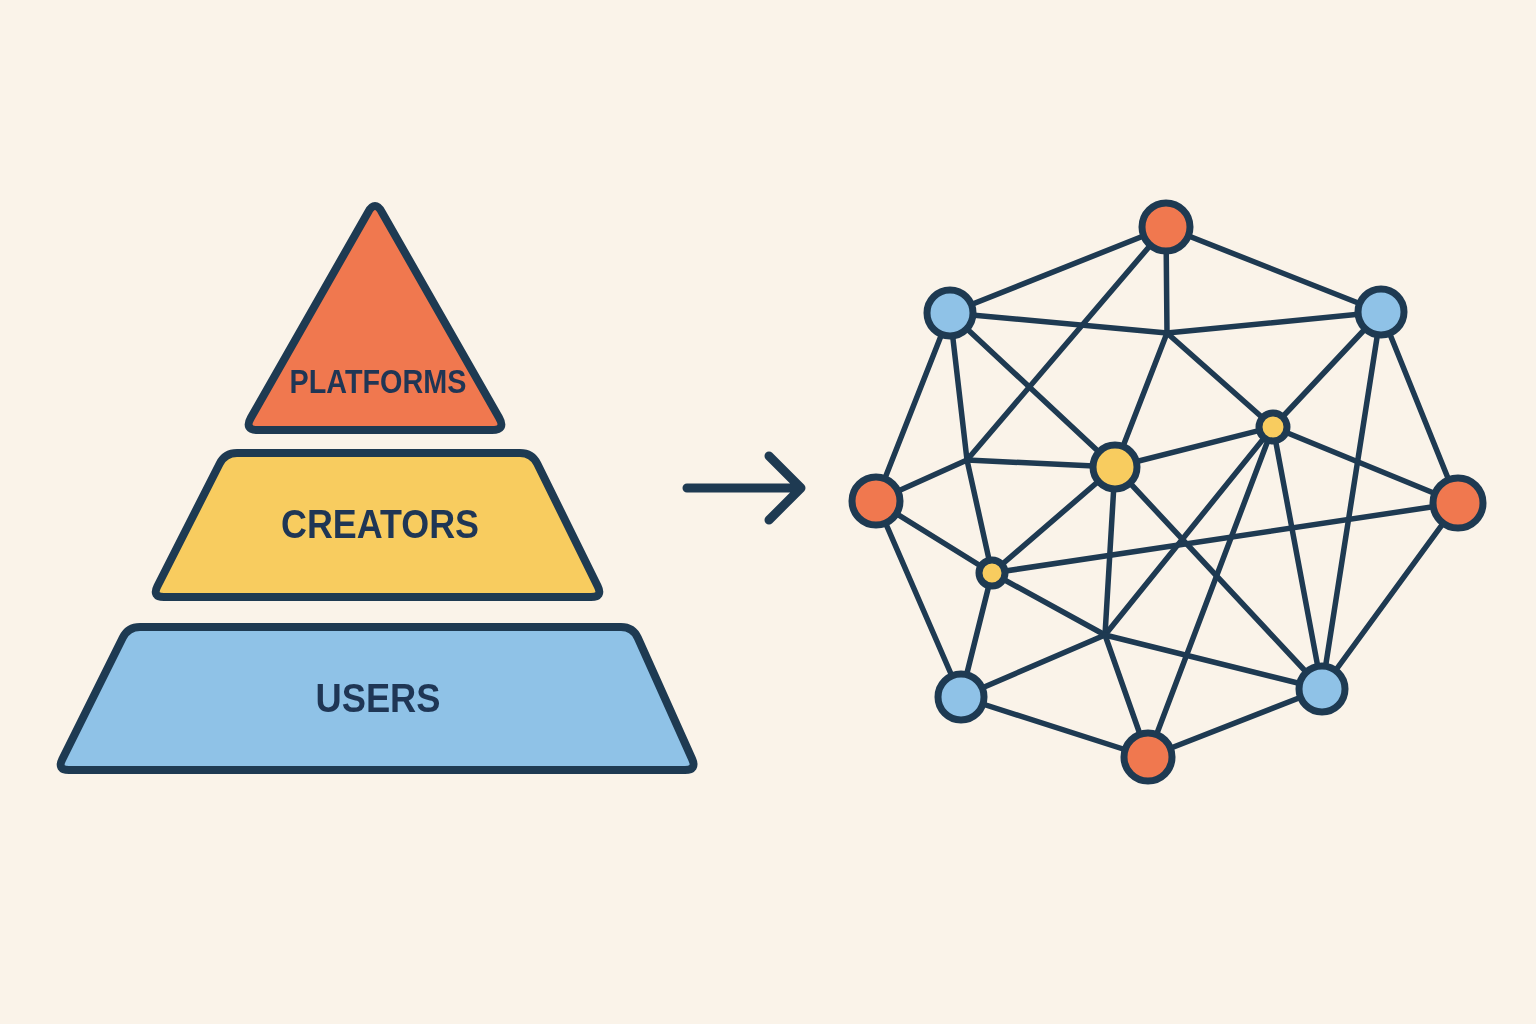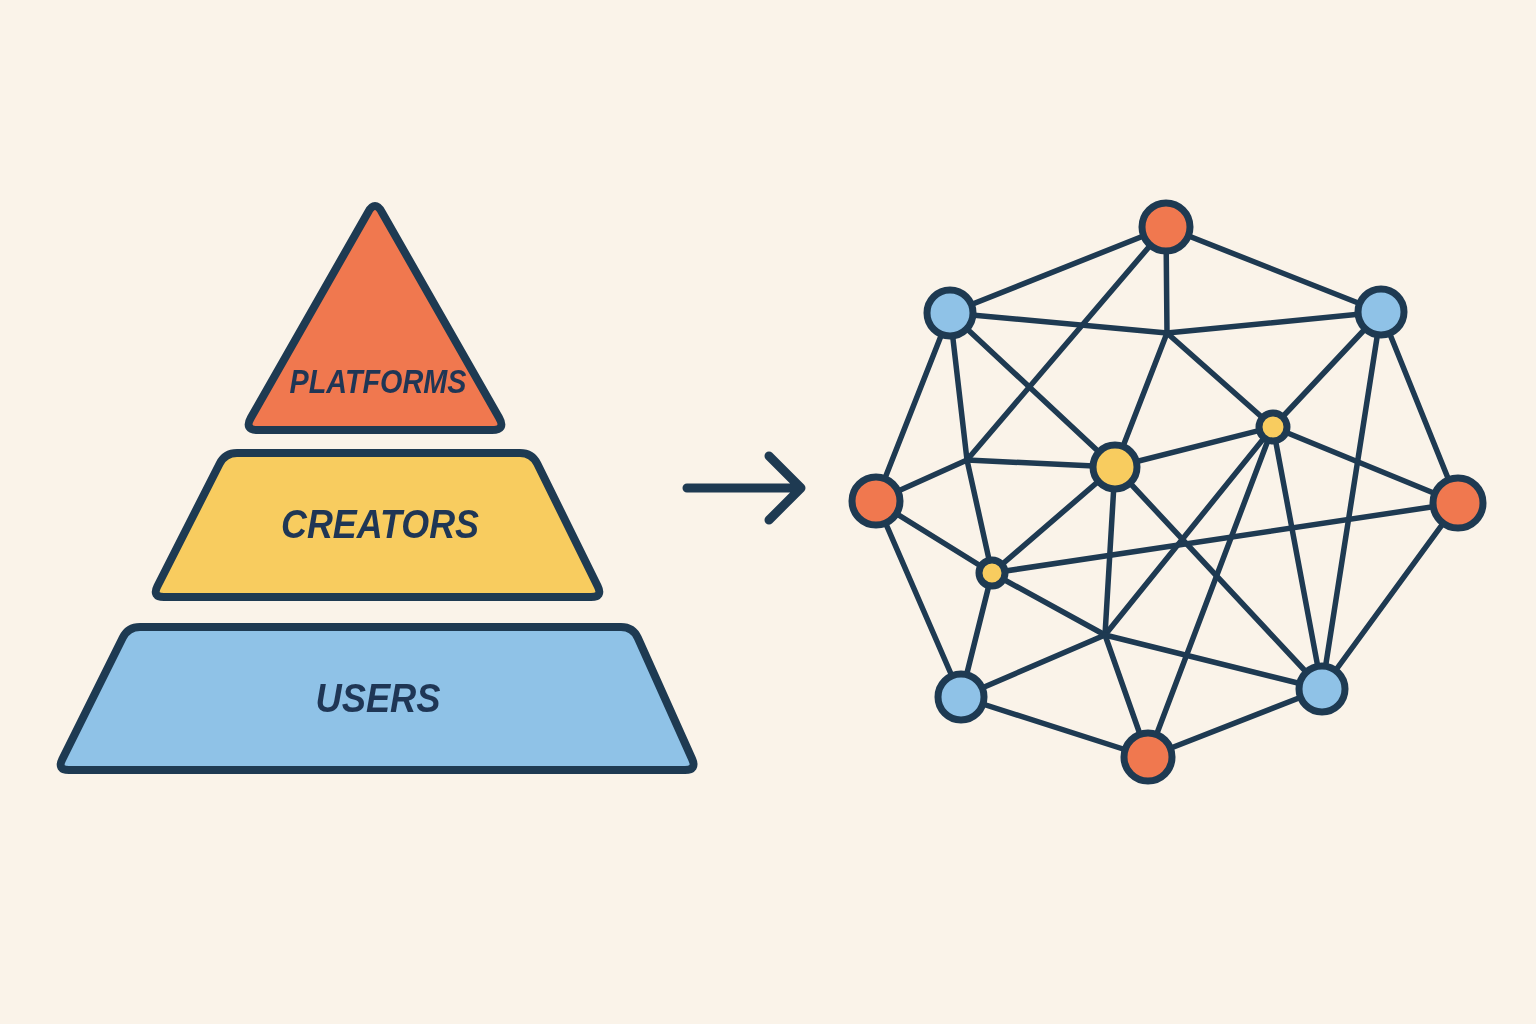--- a/index.html
+++ b/index.html
@@ -1,21 +1,21 @@
 <!DOCTYPE html>
 <html><head>
 <meta charset="utf-8">
 <style>
   html, body { margin: 0; padding: 0; }
   body {
     width: 1536px; height: 1024px; overflow: hidden;
     font-family: "Liberation Sans", sans-serif;
   }
   .canvas {
-    position: relative; width: 1536px; height: 808px; font-style: italic;
+    position: relative; width: 1536px; height: 808px;
   }
   svg { display: block; }
   .pyr-label {
     font-family: "Liberation Sans", sans-serif;
     font-weight: 700;
   }
 </style>
 </head>
 <body>
 

